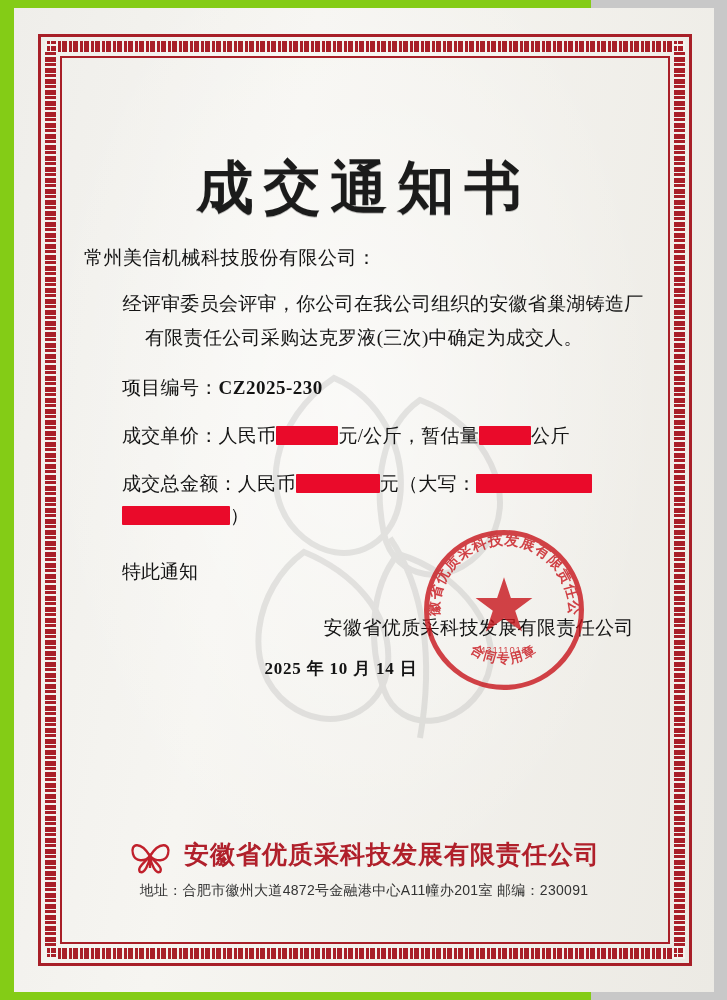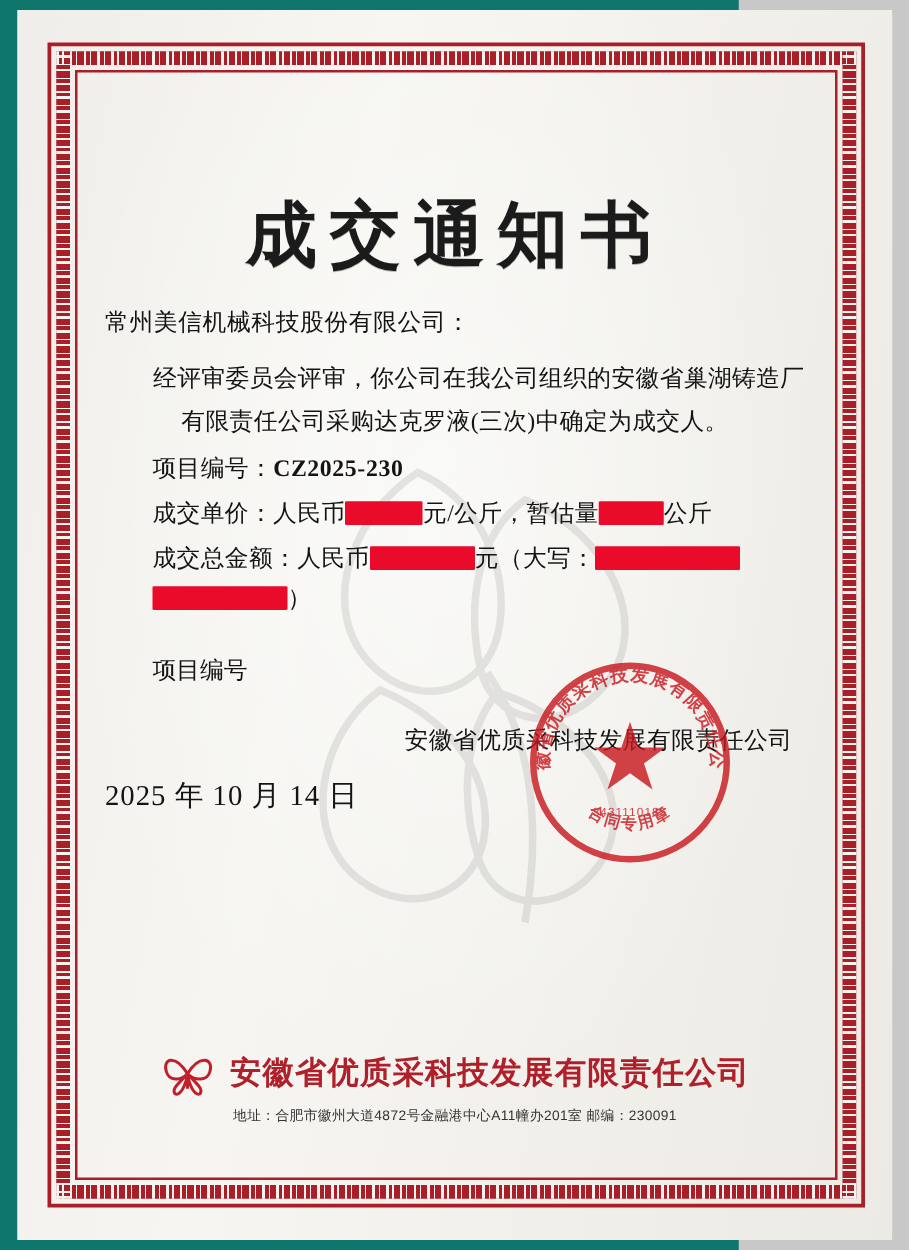--- a/index.html
+++ b/index.html
@@ -12,21 +12,21 @@
     height: 1000px;
     overflow: hidden;
     font-family: "Liberation Serif", "DejaVu Serif", serif;
   }
 
   
   .page {
     position: relative;
     width: 591px;
     height: 1000px;
-    background: #0f766e;
+    background: #84cc16;
   }
   .paper {
     position: absolute;
     left: 14px;
     top: 8px;
     width: 700px;
     height: 984px;
     background: #f4f3ef;
     box-shadow: 0 0 10px rgba(0,0,0,0.35) inset;
   }
@@ -145,21 +145,21 @@
     margin-top: 16px;
     font-size: 19px;
     line-height: 34px;
     color: #141414;
     text-indent: 38px;
     letter-spacing: 0.3px;
     text-align: center;
   }
 
   .field-row {
-    margin-top: 6px;
+    margin-top: 18px;
     font-size: 19px;
     color: #141414;
     text-indent: 38px;
     letter-spacing: 0.3px;
     line-height: 30px;
   }
   .field-row .value-bold {
     font-weight: bold;
     letter-spacing: 0.5px;
   }
@@ -192,23 +192,23 @@
   .signature {
     margin-top: 30px;
     text-align: right;
     font-size: 19px;
     color: #141414;
     padding-right: 10px;
     letter-spacing: 0.4px;
   }
   .sig-date {
     margin-top: 16px;
-    text-align: left;
-    font-size: 23px;
-    font-weight: normal;
+    text-align: center;
+    font-size: 17px;
+    font-weight: bold;
     color: #141414;
     padding-right: 46px;
     letter-spacing: 0.8px;
   }
 
   
   .seal {
     position: absolute;
     left: 404px;
     top: 516px;
@@ -233,21 +233,21 @@
     gap: 10px;
   }
   .footer-company {
     font-size: 25px;
     font-weight: bold;
     color: #b0202b;
     letter-spacing: 1px;
   }
   .footer-address {
     margin-top: 8px;
-    font-size: 11px;
+    font-size: 14px;
     color: #333;
     letter-spacing: 0.3px;
     font-family: "Liberation Sans", sans-serif;
   }
 </style>
 </head>
 <body>
 
 <div class="page">
   <div class="paper">
@@ -288,21 +288,21 @@
         <span>成交单价：人民币</span><span class="redaction r-unit-price"></span><span>元/公斤，暂估量</span><span class="redaction r-qty"></span><span>公斤</span>
       </div>
 
       <div class="field-row">
         <span>成交总金额：人民币</span><span class="redaction r-total"></span><span>元（大写：</span><span class="redaction r-words-1"></span>
       </div>
       <div class="field-row line-wrap2">
         <span class="redaction r-words-2"></span><span>）</span>
       </div>
 
-      <div class="notice">项目编号</div>
+      <div class="notice">特此通知</div>
 
       <div class="signature">安徽省优质采科技发展有限责任公司</div>
       <div class="sig-date">2025 年 10 月 14 日</div>
     </div>
 
     <svg class="seal" viewBox="0 0 200 200">
       <defs>
         <path id="sealTopArc" d="M 24 100 A 76 76 0 0 1 176 100"></path>
         <path id="sealBottomArc" d="M 38 100 A 62 62 0 0 0 162 100"></path>
       </defs>

